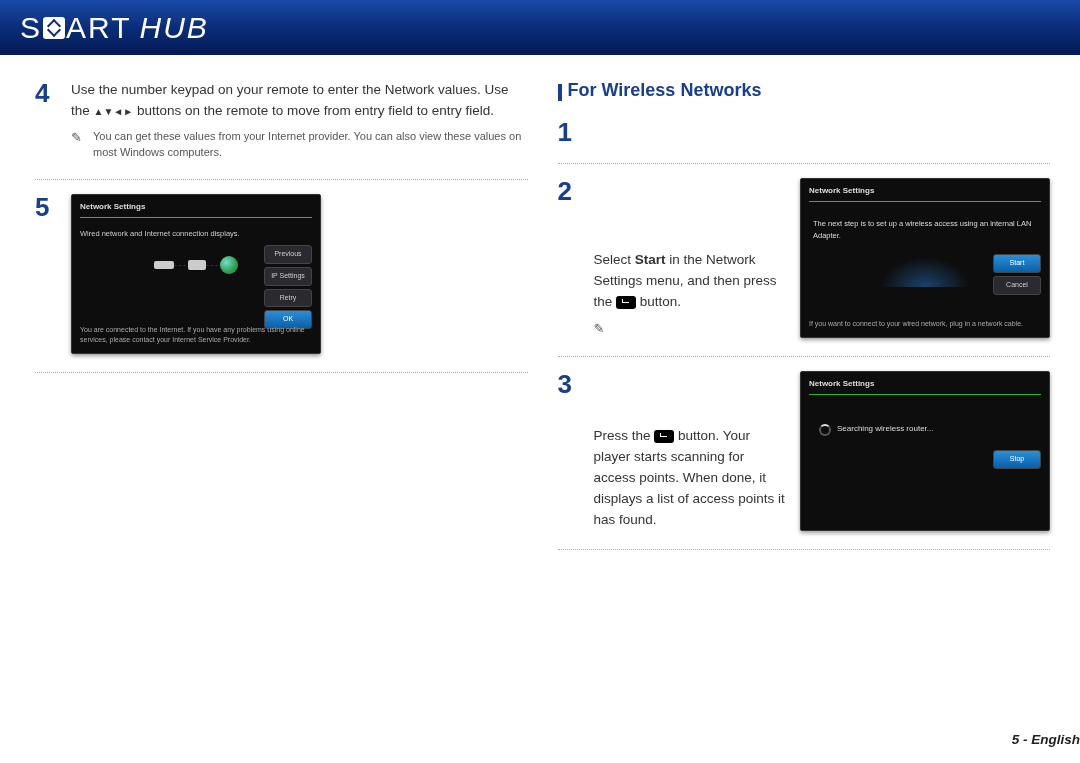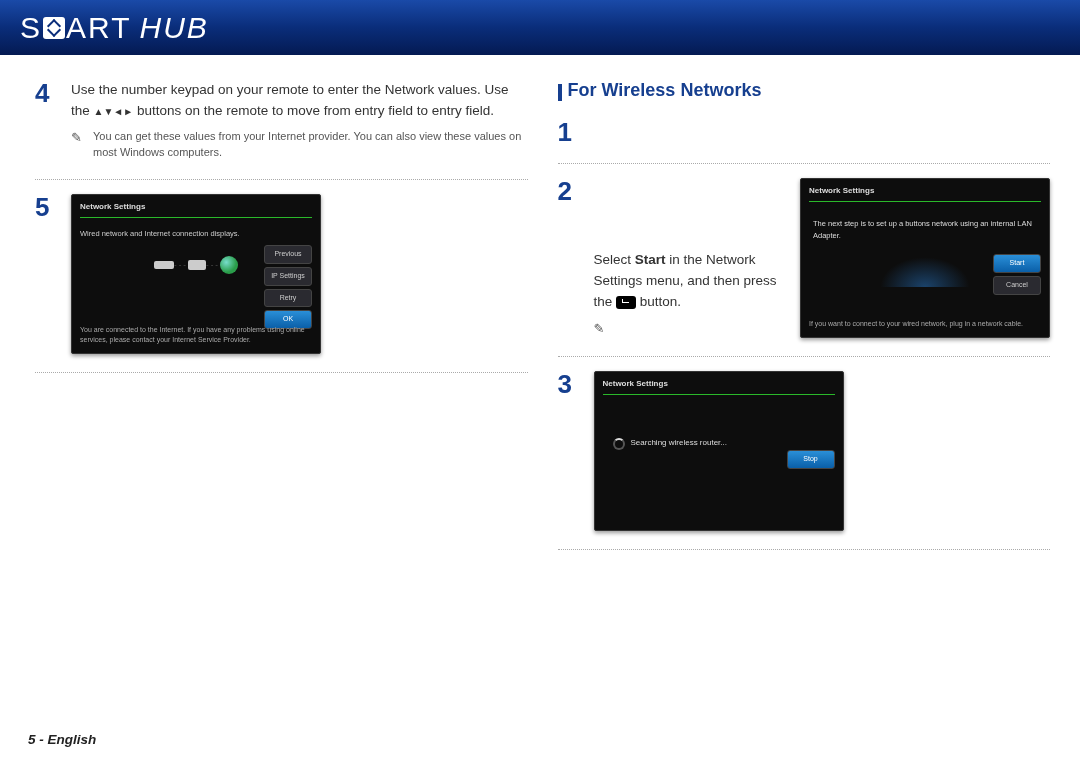--- a/index.html
+++ b/index.html
@@ -265,45 +265,44 @@
     width: 90px;
     height: 30px;
     background: radial-gradient(ellipse at center bottom, rgba(40,120,200,0.5) 0%, rgba(40,120,200,0) 70%);
     position: relative;
   }
 
   .screen3-search {
     display:flex;
     align-items:center;
     gap:6px;
-    margin-top: 42px;
+    margin-top: 28px;
     margin-left: 10px;
   }
   .spinner {
     width:12px; height:12px;
     border: 2px solid #555;
     border-top-color: #ddd;
     border-radius: 50%;
   }
   .screen3-btn {
     position:absolute;
     right:8px;
     top: 78px;
   }
 
   .footer {
     position: absolute;
     bottom: 16px;
     width: 100%;
-    text-align: left;
+    text-align: right;
     font-size: 13.5px;
     font-weight: bold;
     font-style: italic;
     color: #222;
-    padding-left: 28px;
   }
 </style>
 </head>
 <body>
 
 <div class="header">
   <div class="logo">
     <span class="logo-s">S</span>
     <span class="logo-icon"></span>
     <span>ART</span>
@@ -365,34 +364,37 @@
       <div class="step-num">2</div>
       <div class="step-body">
         <div class="step-text">
           <span>Select </span><b>Start</b><span> in the Network Settings menu, and then press the </span><span class="enter-btn"></span><span> button.</span>
           <div class="note">
             <span class="note-icon">✎</span>
           </div>
         </div>
         <div class="screen">
           <div class="screen-title">Network Settings</div>
-          <div class="screen2-content">The next step is to set up a buttons network using an internal LAN Adapter.</div>
+          <div class="screen2-content">The next step is to set up a wireless access using an internal LAN Adapter.</div>
           <div class="screen2-wave"><span class="wave-shape"></span></div>
           <div class="screen2-btns">
             <div class="screen-btn start">Start</div>
             <div class="screen-btn">Cancel</div>
           </div>
           <div class="screen-bottom">If you want to connect to your wired network, plug in a network cable.</div>
         </div>
       </div>
     </div>
 
     <div class="step">
       <div class="step-num">3</div>
       <div class="step-body">
+        <div class="step-text">
+          <span>Press the </span><span class="enter-btn"></span><span> button. Your player starts scanning for access points. When done, it displays a list of access points it has found.</span>
+        </div>
         <div class="screen">
           <div class="screen-title">Network Settings</div>
           <div class="screen3-search">
             <span class="spinner"></span>
             <span>Searching wireless router...</span>
           </div>
           <div class="screen3-btn">
             <div class="screen-btn stop">Stop</div>
           </div>
         </div>

